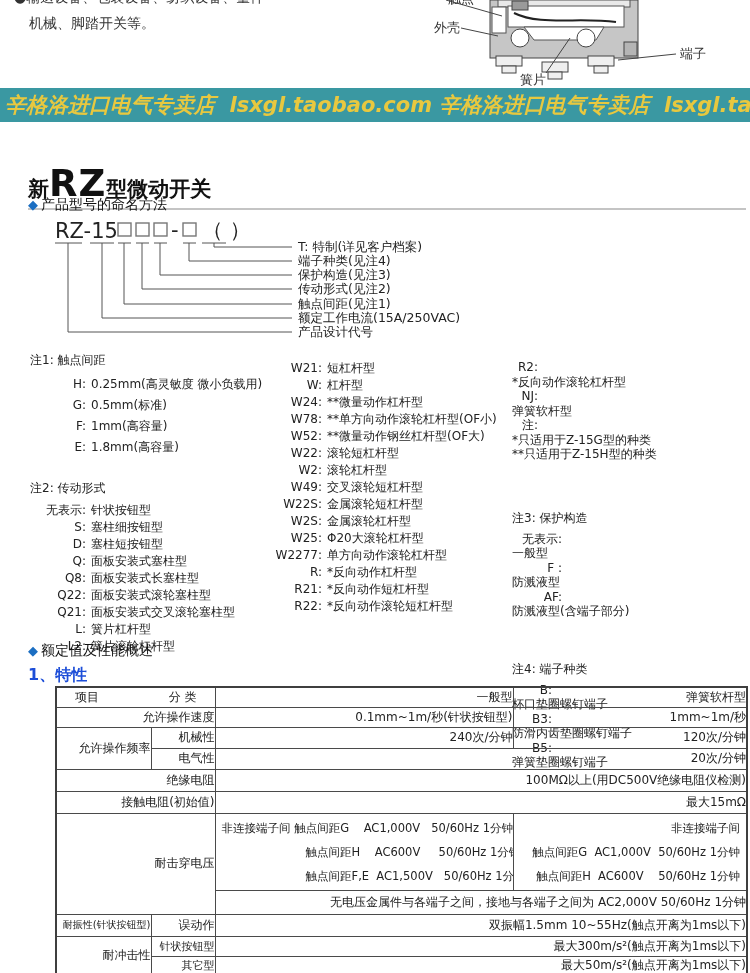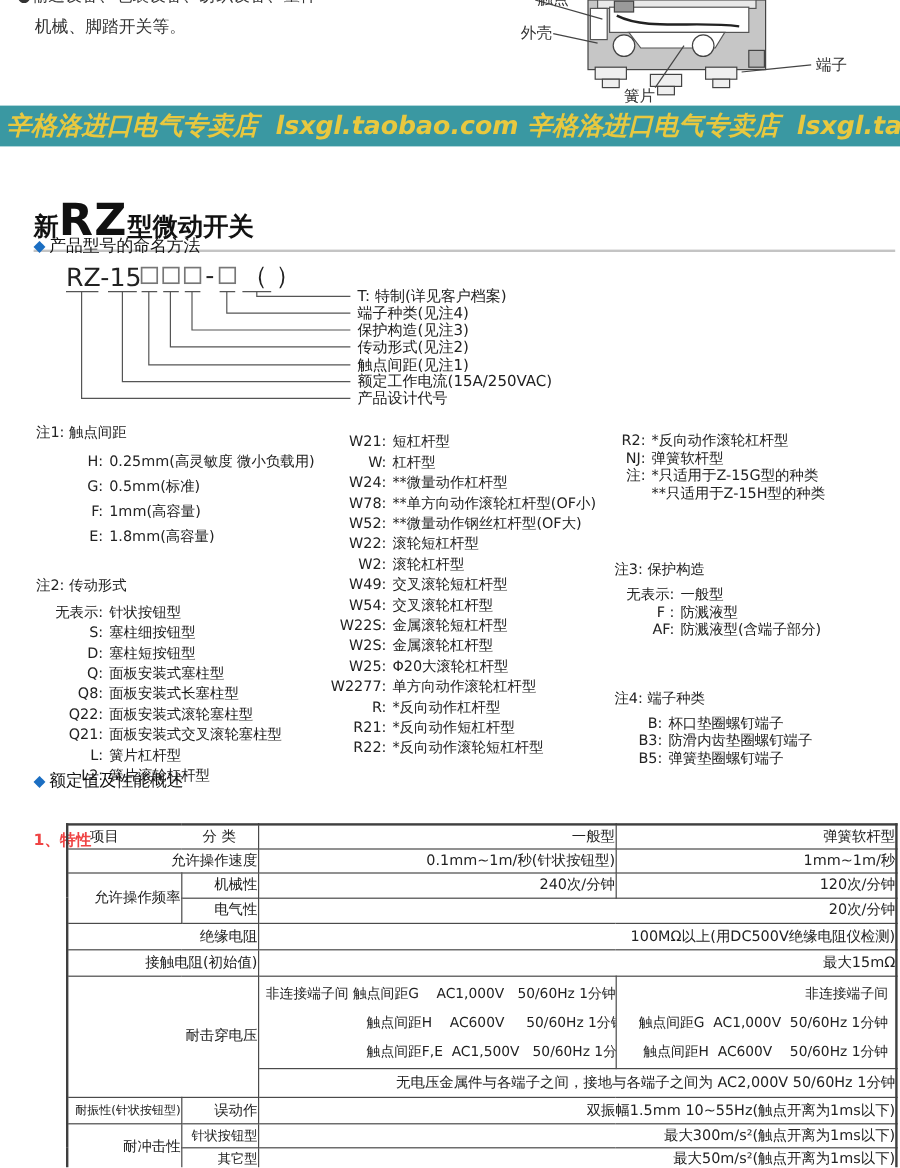--- a/index.html
+++ b/index.html
@@ -16,37 +16,37 @@
   .banner-text{font-size:21px;font-weight:bold;font-style:italic;color:#e8c83f;line-height:34px;white-space:pre;padding-left:5px;}
   
   .title-block{position:absolute;left:28px;top:128px;width:718px;border-bottom:2px solid #c4c4c4;padding-bottom:3px;margin-top:34px;}
   .title-prefix,.title-suffix{font-size:21px;font-weight:bold;color:#111;}
   .title-model{font-size:37px;font-weight:bold;color:#111;letter-spacing:1px;}
   
   .section-head{position:absolute;left:28px;font-size:14px;font-weight:normal;color:#111;text-align:right;}
   .diamond{color:#1b6ec2;margin-right:3px;font-size:13px;}
   #naming-head{top:196px;}
   #ratings-head{top:642px;}
-  .subsection{position:absolute;left:28px;top:665px;font-size:13px;font-weight:bold;color:#ef4444;margin-top:26px;}
+  .subsection{position:absolute;left:28px;top:665px;font-size:16px;font-weight:bold;color:#1d4ed8;}
   
   #naming-svg{position:absolute;left:0;top:216px;}
   #naming-svg .code{font-size:21px;fill:#222;}
   #naming-svg .lbl{font-size:12.5px;fill:#222;}
   #naming-svg line,#naming-svg polyline{stroke:#555;stroke-width:1;fill:none;}
   #naming-svg rect{fill:none;stroke:#777;stroke-width:1.4;}
   
   .note-col{position:absolute;font-size:12px;color:#222;}
   #note-col1{left:30px;top:352px;width:245px;}
   #note-col2{left:272px;top:360px;width:240px;}
   #note-col3{left:512px;top:360px;width:238px;}
   .note-title{margin-bottom:5px;}
   .note-item{display:flex;}
   .lh21 .note-item{line-height:21px;}
   .lh17 .note-item{line-height:17px;}
-  .lh14 .note-item{line-height:14.5px;}
+  .lh14 .note-item{line-height:14.5px;flex-direction:column;}
   .note-item .k{flex:none;text-align:right;margin-right:5px;}
   #note-col1 .k{width:56px;}
   #note-col2 .k{width:50px;}
   #note-col3 .g1 .k{width:26px;}
   #note-col3 .g2 .k{width:50px;}
   #note-col3 .g3 .k{width:40px;}
   .gap-top{margin-top:12px;}
   #note3-block{margin-top:48px;}
   #note4-block{margin-top:42px;}
   
@@ -237,24 +237,20 @@
         <span class="k">W22:</span>
         <span class="v">滚轮短杠杆型</span>
       </div>
     <div class="note-item">
         <span class="k">W2:</span>
         <span class="v">滚轮杠杆型</span>
       </div>
     <div class="note-item">
         <span class="k">W49:</span>
         <span class="v">交叉滚轮短杠杆型</span>
-      </div>
-    <div class="note-item">
-        <span class="k">W54:</span>
-        <span class="v">交叉滚轮杠杆型</span>
       </div>
     <div class="note-item">
         <span class="k">W22S:</span>
         <span class="v">金属滚轮短杠杆型</span>
       </div>
     <div class="note-item">
         <span class="k">W2S:</span>
         <span class="v">金属滚轮杠杆型</span>
       </div>
     <div class="note-item">

